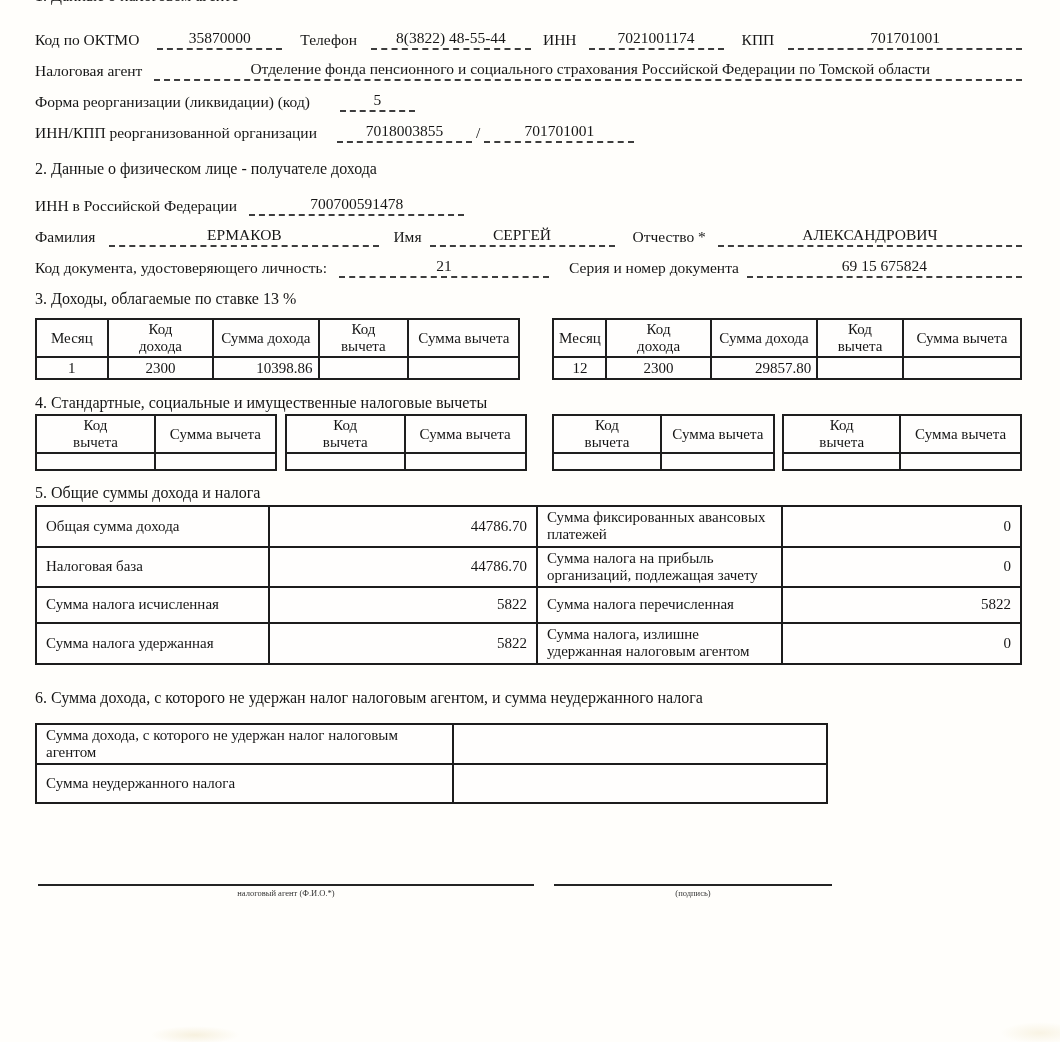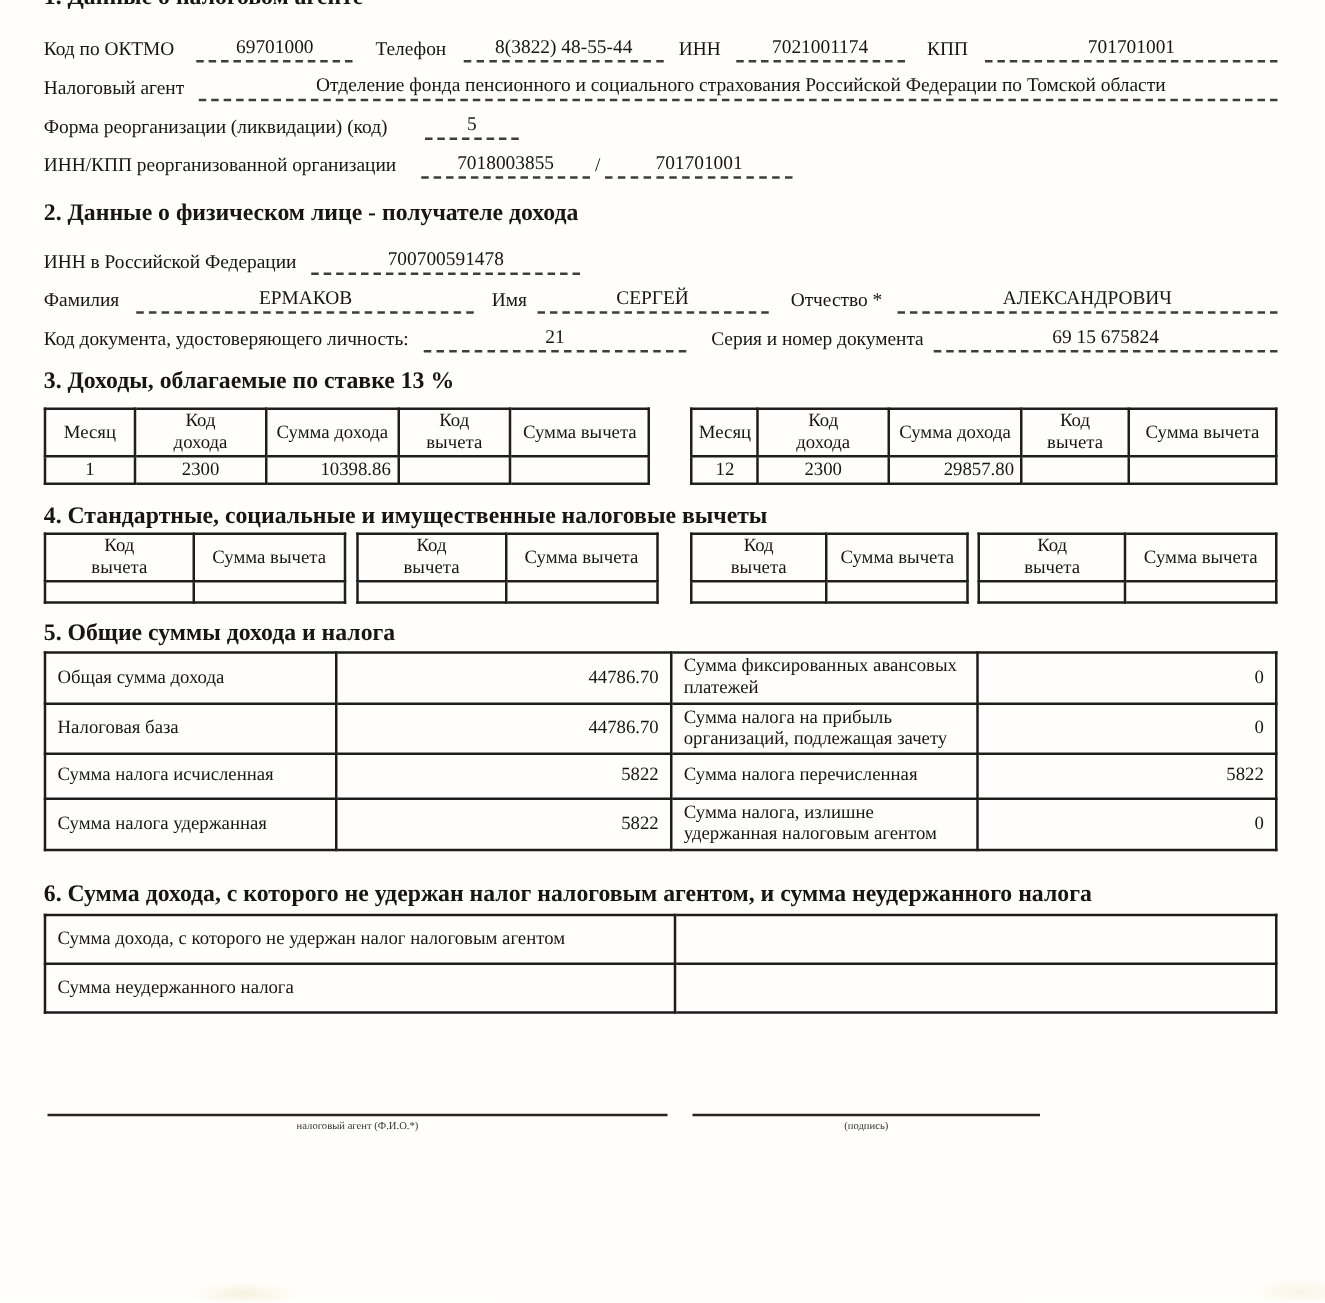--- a/index.html
+++ b/index.html
@@ -3,21 +3,21 @@
 <meta charset="utf-8">
 <style>
   * { margin:0; padding:0; box-sizing:border-box; }
   html,body { background:#ffffff; }
   .page {
     width:1060px; height:1042px; position:relative; overflow:hidden;
     background:#fffefb; color:#161616;
     font-family:"Liberation Serif", serif;
     padding:0 38px 0 35px;
   }
-  .h { font-weight:bold; font-size:19px; white-space:nowrap; }
+  .h { font-weight:normal; font-size:16px; white-space:nowrap; }
   .cut { height:9px; overflow:hidden; }
   .cut .h { display:block; margin-top:-13px; }
 
   .row { display:flex; align-items:flex-end; font-size:15.5px; height:22px; margin-bottom:9px; }
   .lab { white-space:nowrap; padding-bottom:1px; }
   .f { border-bottom:2px dashed #3d3d3d; text-align:center; white-space:nowrap; padding:0 4px 1px; min-height:20px; }
   .fl { flex:1 1 auto; }
   .left-in { text-align:center; padding-left:8px; }
 
   .ml8{margin-left:8px;} .ml12{margin-left:12px;} .ml14{margin-left:14px;}
@@ -62,31 +62,31 @@
 <body>
 
 <div class="page">
 
   <div class="cut">
     <div class="h">1. Данные о налоговом агенте</div>
   </div>
 
   <div class="row" style="margin-top:19px;">
     <span class="lab">Код по ОКТМО</span>
-    <span class="f w125 ml18">69701000</span>
+    <span class="f w125 ml18">35870000</span>
     <span class="lab ml18">Телефон</span>
     <span class="f w160 ml14">8(3822) 48-55-44</span>
     <span class="lab ml12">ИНН</span>
     <span class="f w135 ml12">7021001174</span>
     <span class="lab ml18">КПП</span>
     <span class="f fl ml14">701701001</span>
   </div>
 
   <div class="row">
-    <span class="lab">Налоговый агент</span>
+    <span class="lab">Налоговая агент</span>
     <span class="f fl ml12 left-in">Отделение фонда пенсионного и социального страхования Российской Федерации по Томской области</span>
   </div>
 
   <div class="row">
     <span class="lab">Форма реорганизации (ликвидации) (код)</span>
     <span class="f w75 ml30">5</span>
   </div>
 
   <div class="row">
     <span class="lab">ИНН/КПП реорганизованной организации</span>
@@ -251,21 +251,21 @@
       <td class="lbl">Сумма налога удержанная</td>
       <td class="val">5822</td>
       <td class="lbl">Сумма налога, излишне удержанная налоговым агентом</td>
       <td class="val">0</td>
     </tr>
   </tbody>
     </table>
 
   <div class="h sec-h" style="margin-top:24px;">6. Сумма дохода, с которого не удержан налог налоговым агентом, и сумма неудержанного налога</div>
 
-  <table class="t6" style="width:987px; margin-top:4px;">
+  <table class="t6" style="width:793px; margin-top:16px;">
     <tbody>
         <tr>
       <td class="lbl" style="width:505px;">Сумма дохода, с которого не удержан налог налоговым агентом</td>
       <td style="width:482px;"></td>
     </tr>
     <tr>
       <td class="lbl">Сумма неудержанного налога</td>
       <td></td>
     </tr>
   </tbody>

